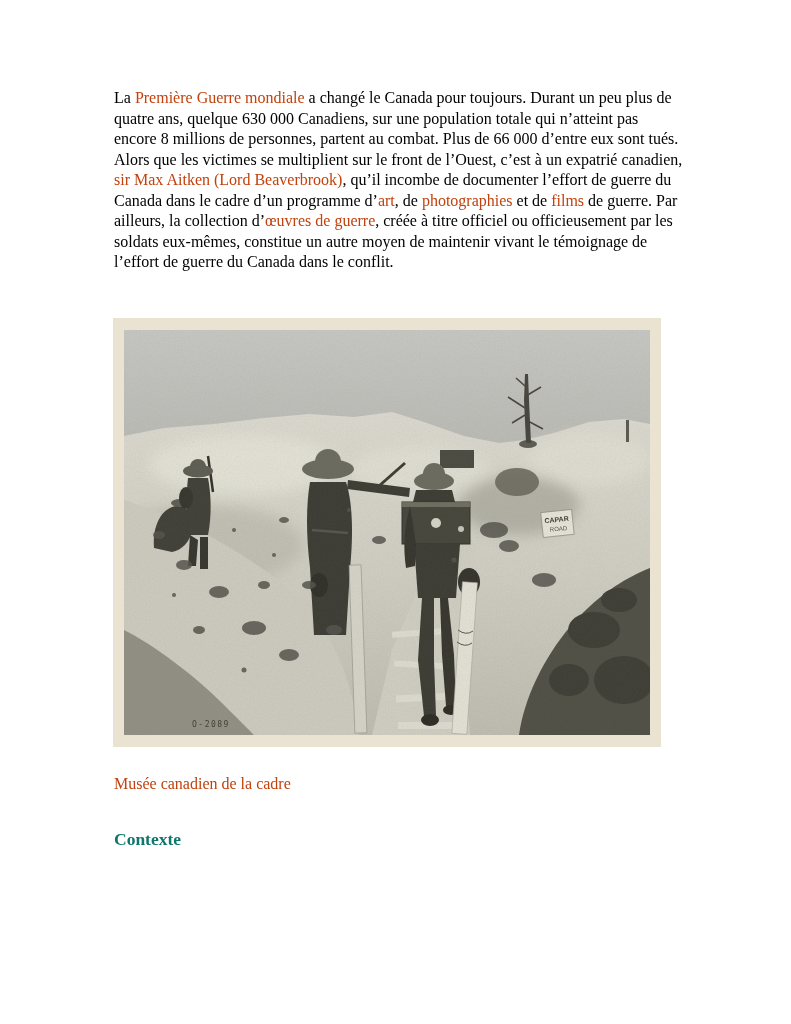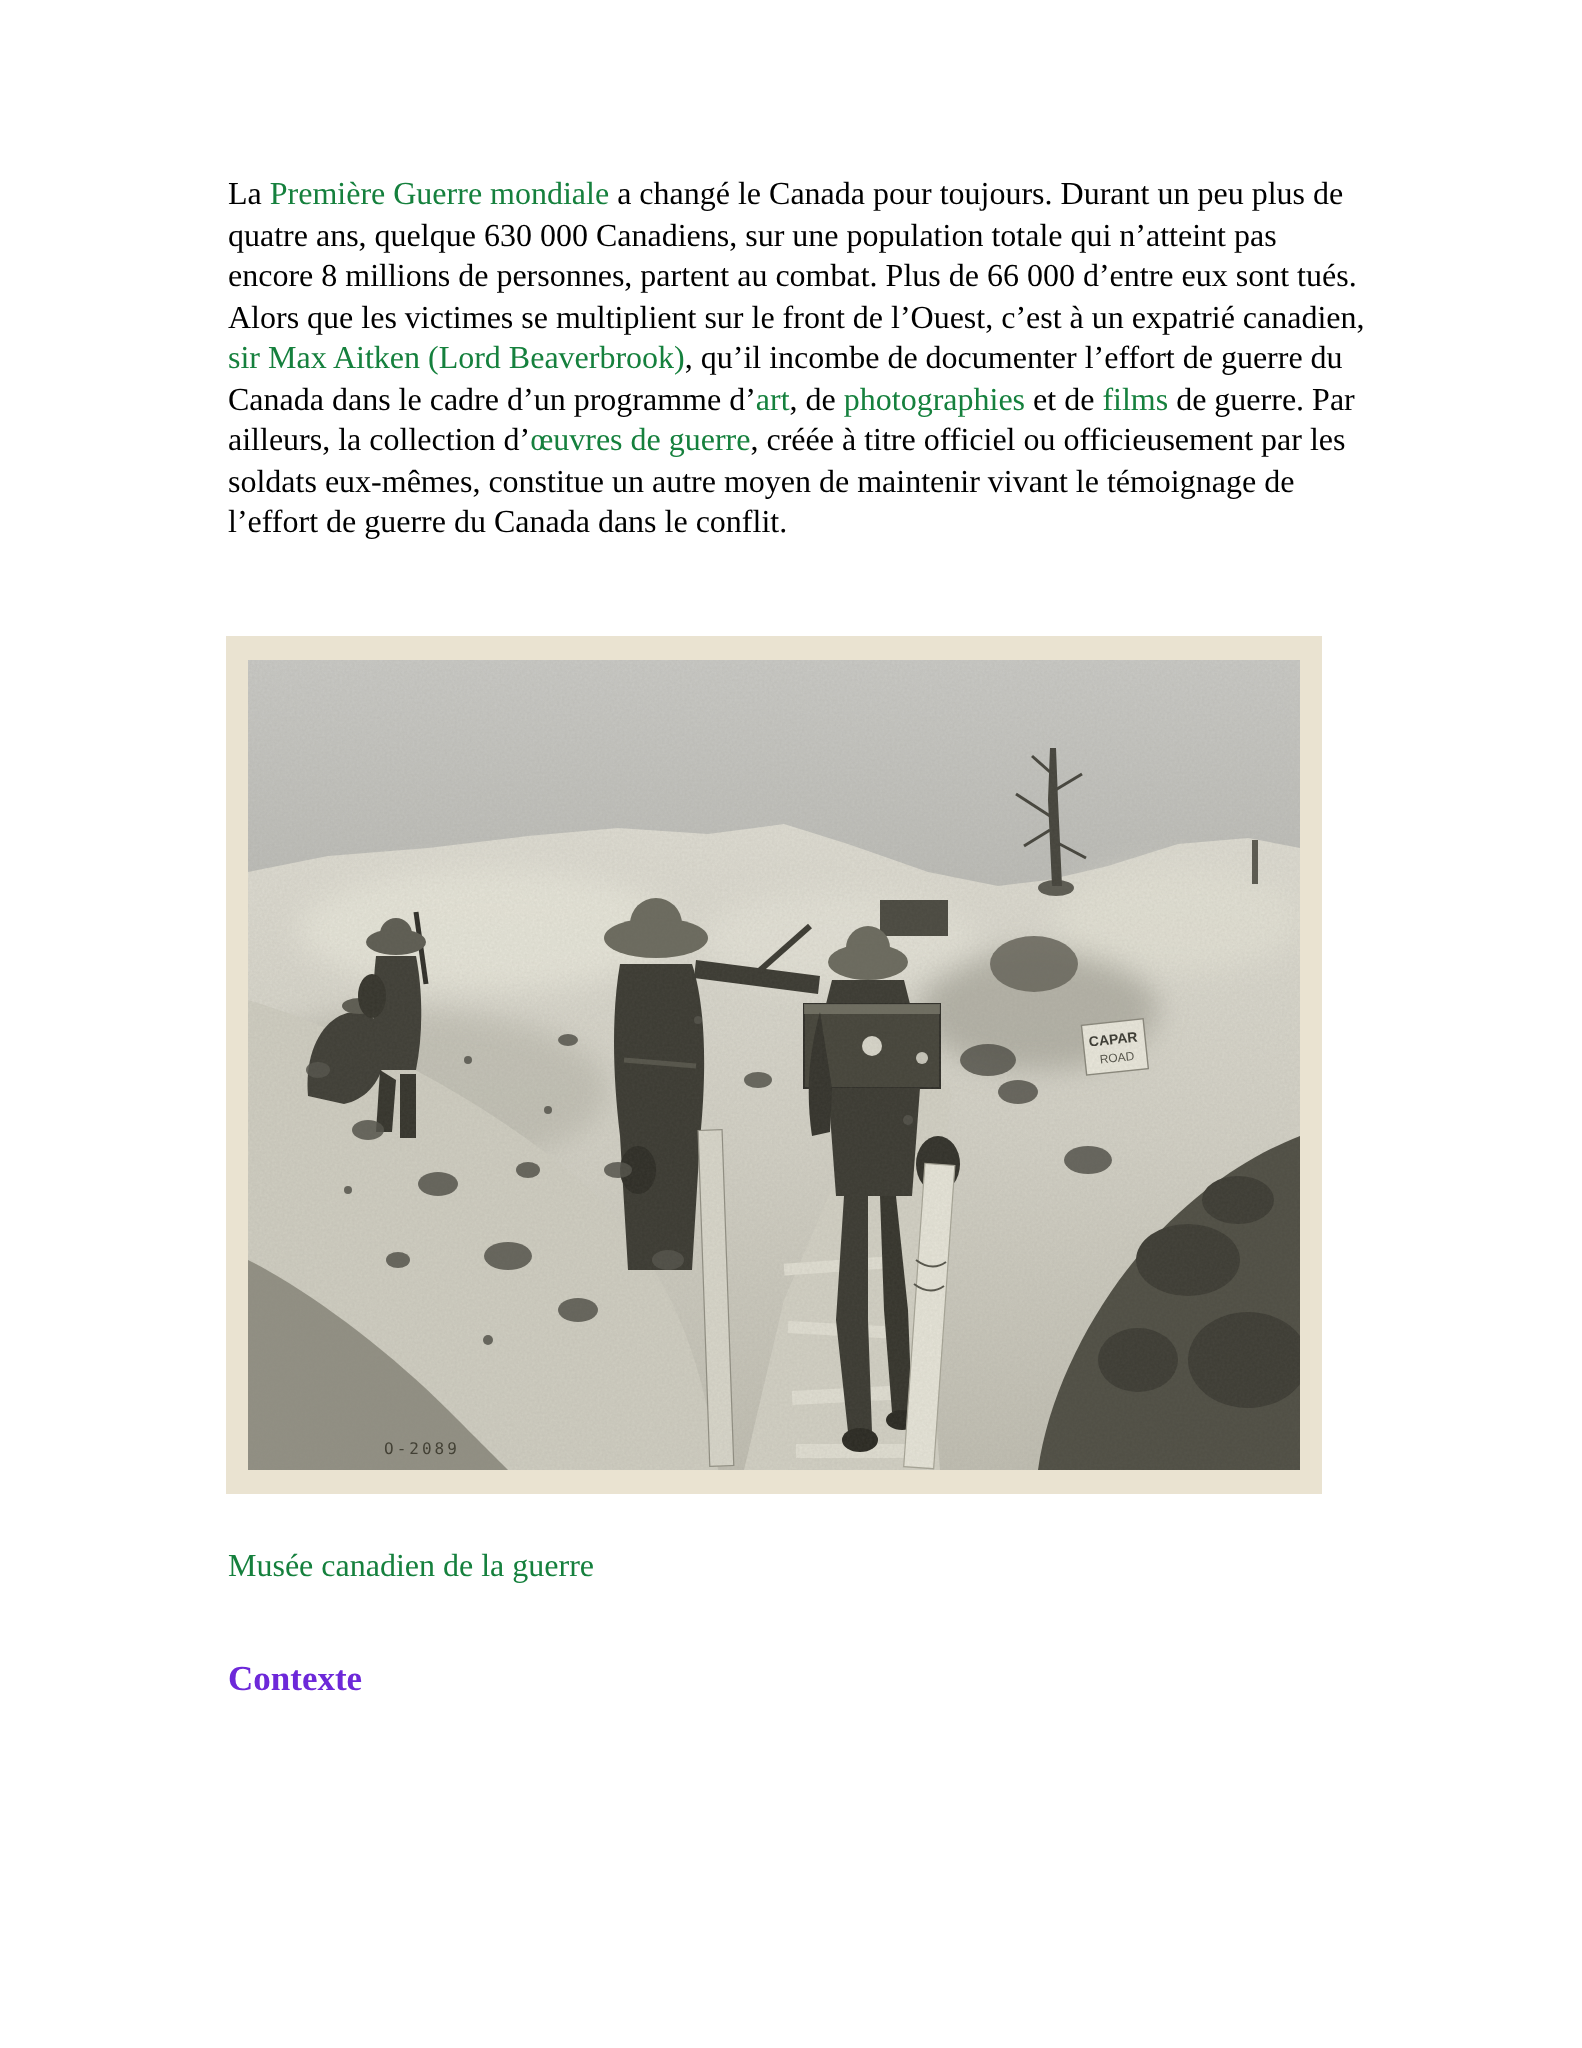--- a/index.html
+++ b/index.html
@@ -21,21 +21,21 @@
     top: 88px;
     width: 570px;
   }
   .lead {
     margin: 0;
     font-size: 16px;
     line-height: 20.5px;
     color: #000000;
   }
   .link {
-    color: #15803d;
+    color: #c2410c;
     text-decoration: none;
     cursor: pointer;
     margin-top: 42px;
   }
   .photo-frame {
     margin-top: 45px;
     margin-left: -1px;
     width: 548px;
     background: #eae3d1;
     padding: 12px 11px;
@@ -52,21 +52,21 @@
   }
   .credit {
     margin-top: 27px;
     font-size: 16px;
     line-height: 20px;
   }
   .section-heading {
     margin-top: 35px;
     font-size: 17.5px;
     font-weight: bold;
-    color: #6d28d9;
+    color: #0f766e;
   }
   .photo-sign-text { font-family: "Liberation Sans", sans-serif; }
   .photo-number-text { font-family: "DejaVu Sans Mono", monospace; }
 </style>
 </head>
 <body>
 
 <div class="page">
   <div class="content">
 
@@ -221,19 +221,19 @@
         </g>
 
         <text class="photo-number-text" x="68" y="397" font-size="8" letter-spacing="1.5" fill="#3f3d31">O-2089</text>
 
         <rect width="526" height="405" filter="url(#grain)" opacity="0.9"></rect>
       </svg>
     </div>
 
 
     <div class="credit">
-      <a class="link">Musée canadien de la guerre</a>
+      <a class="link">Musée canadien de la cadre</a>
     </div>
 
     <div class="section-heading">Contexte</div>
 
   </div>
 </div>
 
 </body></html>

